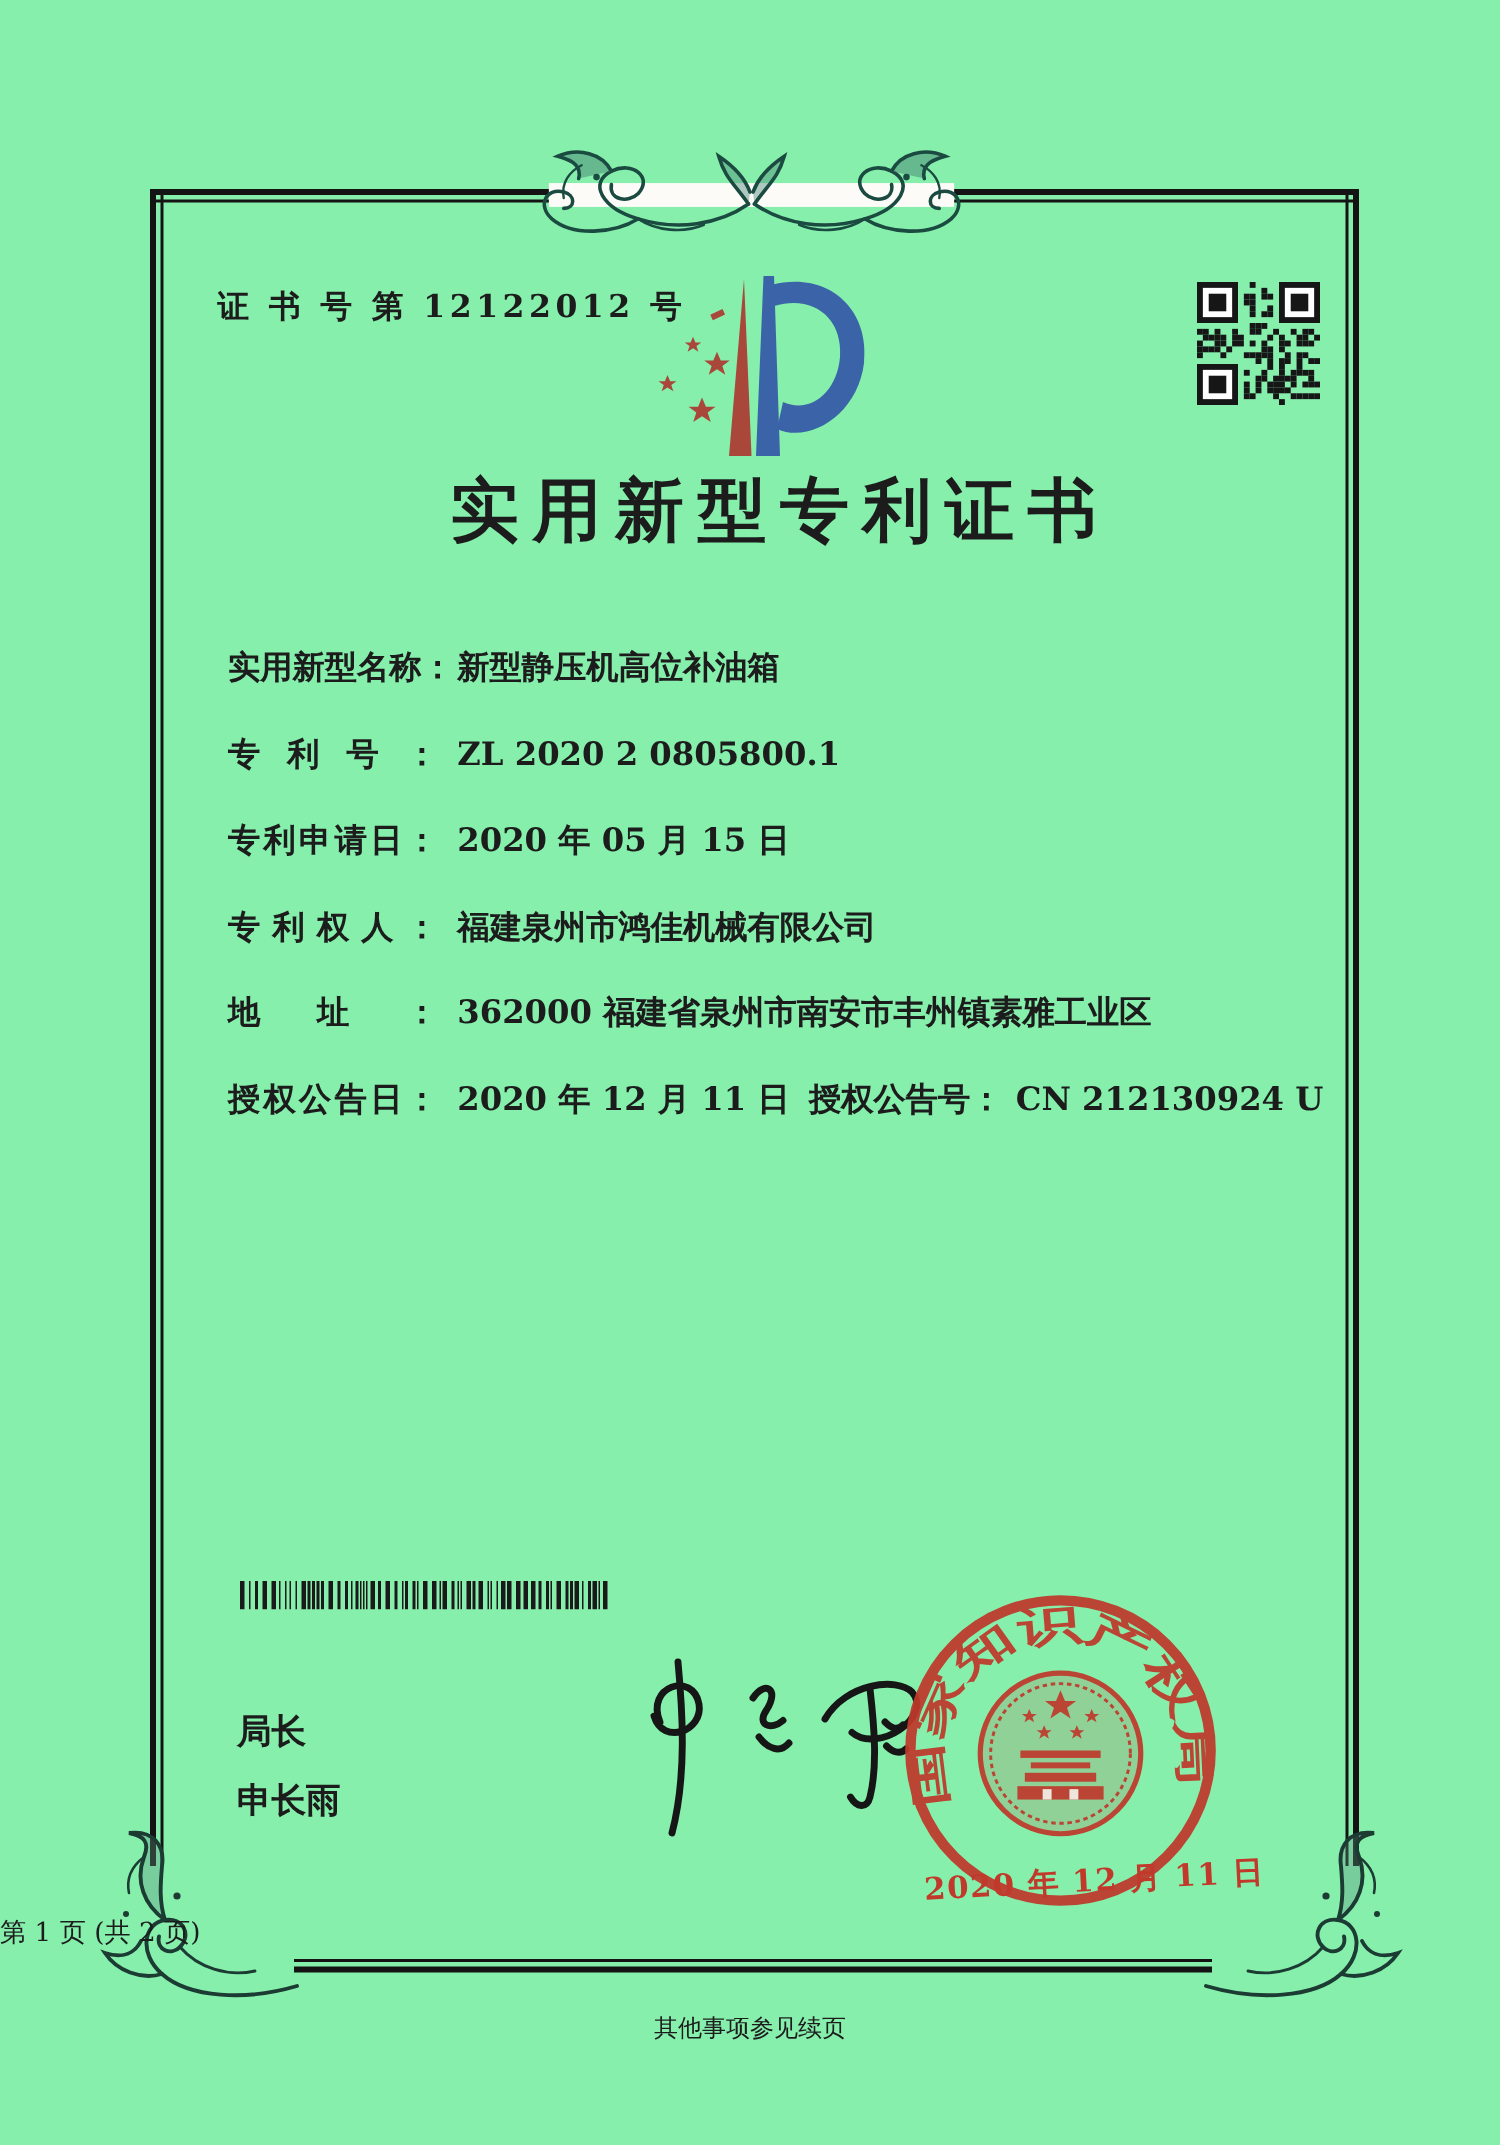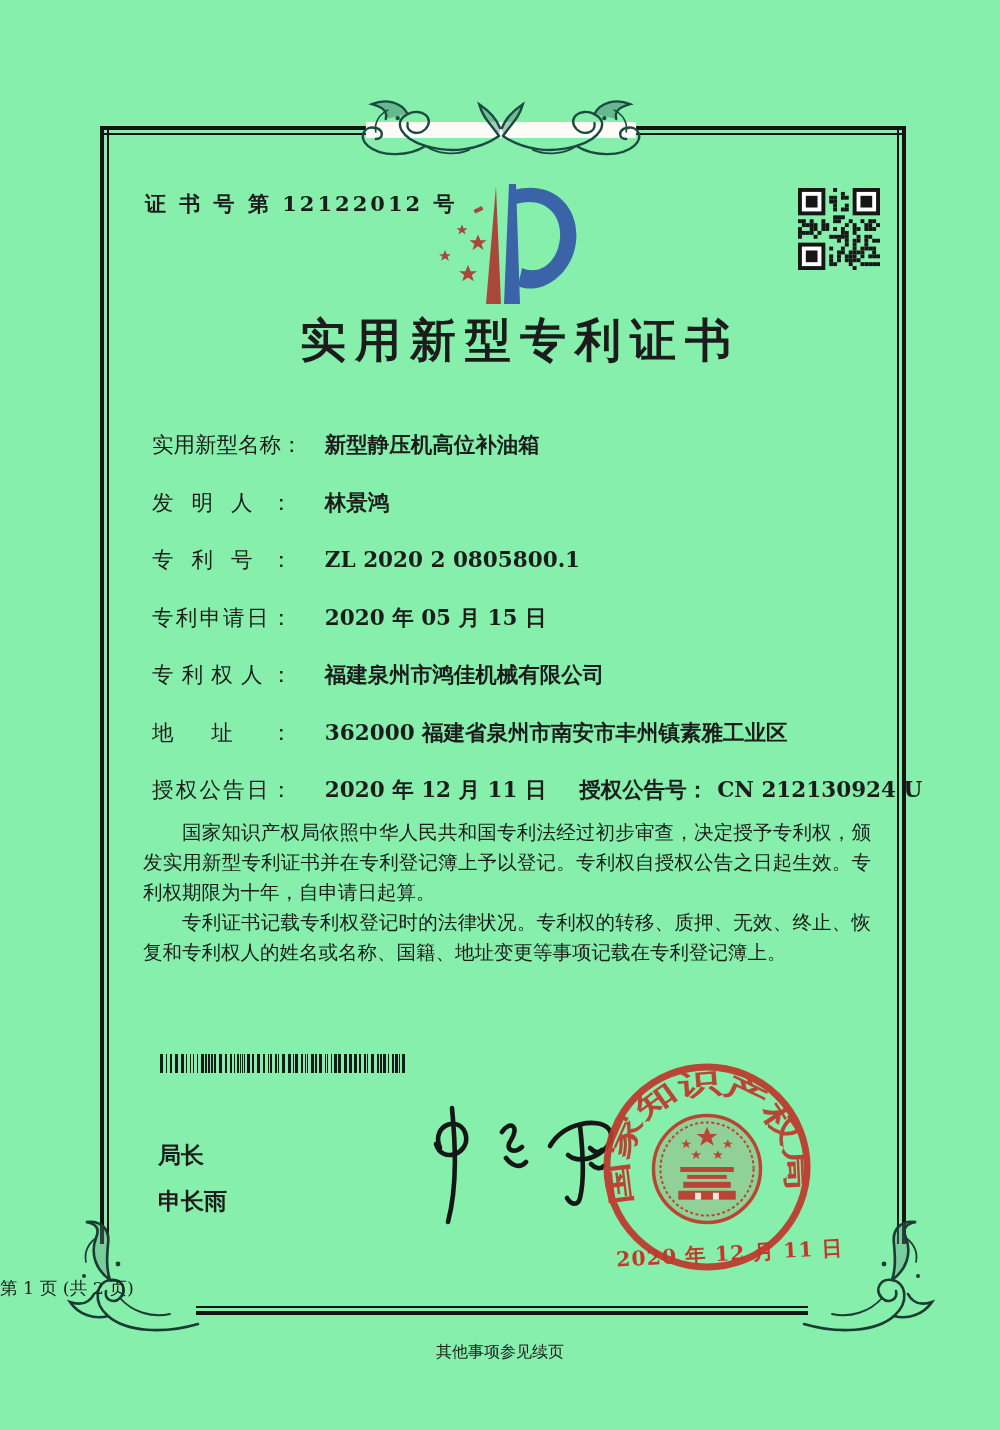--- a/index.html
+++ b/index.html
@@ -23,22 +23,22 @@
   .orn-br {position:absolute; left:802px; top:1220px; width:140px; height:116px; transform:scaleX(-1);}
   
   .cert-number{position:absolute; left:145px; top:190px; font-size:21px; letter-spacing:3px; font-weight:600;}
   .qr{position:absolute; left:798px; top:188px; width:82px; height:82px;}
   .logo{position:absolute; left:430px; top:180px; width:152px; height:130px;}
   .title{position:absolute; left:0; top:310px; width:100%; text-align:center;
          font-size:46px; font-weight:bold; letter-spacing:9px;margin-left:20px;}
   
   .fields{position:absolute; left:152px; top:430px; width:730px;}
   .field-row{height:57.5px; font-size:21.5px; white-space:nowrap;}
-  .field-label{display:inline-block; width:140px; text-align:justify; text-align-last:justify; font-weight:400;}
-  .field-value{margin-left:26px; font-weight:600;}
+  .field-label{display:inline-block; width:140px; text-align:justify; text-align-last:justify; font-weight:700;}
+  .field-value{margin-left:6px; font-weight:600;}
   .grant-no{}
   
   .body-text{position:absolute; left:143px; top:818px; width:728px;
              font-size:19.5px; line-height:30px; text-align:justify;}
   .body-text p{margin:0; text-indent:2em;}
   
   .barcode{position:absolute; left:160px; top:1054px; width:248px; height:19px;}
   .director{position:absolute; left:158px; top:1132px; font-size:23px; line-height:46px; font-weight:600;
             font-family:"DejaVu Sans","Liberation Sans",sans-serif;}
   .signature{position:absolute; left:402px; top:1092px; width:240px; height:140px;}
@@ -247,24 +247,20 @@
   </svg>
 
   <div class="title">实用新型专利证书</div>
 
   <div class="fields">
     <div class="field-row">
       <span class="field-label">实用新型名称：</span>
       <span class="field-value">新型静压机高位补油箱</span>
     </div>
     <div class="field-row">
-      <span class="field-label">发明人：</span>
-      <span class="field-value">林景鸿</span>
-    </div>
-    <div class="field-row">
       <span class="field-label">专利号：</span>
       <span class="field-value">ZL 2020 2 0805800.1</span>
     </div>
     <div class="field-row">
       <span class="field-label">专利申请日：</span>
       <span class="field-value">2020 年 05 月 15 日</span>
     </div>
     <div class="field-row">
       <span class="field-label">专利权人：</span>
       <span class="field-value">福建泉州市鸿佳机械有限公司</span>
@@ -274,24 +270,20 @@
       <span class="field-value">362000 福建省泉州市南安市丰州镇素雅工业区</span>
     </div>
     <div class="field-row">
       <span class="field-label">授权公告日：</span>
       <span class="field-value">2020 年 12 月 11 日</span>
       <span class="field-value grant-no">授权公告号：</span>
       <span class="field-value" style="margin-left:2px">CN 212130924 U</span>
     </div>
   </div>
 
-  <div class="body-text">
-    <p>国家知识产权局依照中华人民共和国专利法经过初步审查，决定授予专利权，颁发实用新型专利证书并在专利登记簿上予以登记。专利权自授权公告之日起生效。专利权期限为十年，自申请日起算。</p>
-    <p>专利证书记载专利权登记时的法律状况。专利权的转移、质押、无效、终止、恢复和专利权人的姓名或名称、国籍、地址变更等事项记载在专利登记簿上。</p>
-  </div>
 
   <svg class="barcode" id="barcode-svg" viewBox="0 0 248 19" preserveAspectRatio="none">
       <rect x="0" y="0" width="3" height="19" fill="#1a1a1a"></rect>
       <rect x="6" y="0" width="1" height="19" fill="#1a1a1a"></rect>
       <rect x="10" y="0" width="2" height="19" fill="#1a1a1a"></rect>
       <rect x="15" y="0" width="3" height="19" fill="#1a1a1a"></rect>
       <rect x="21" y="0" width="3" height="19" fill="#1a1a1a"></rect>
       <rect x="26" y="0" width="1" height="19" fill="#1a1a1a"></rect>
       <rect x="30" y="0" width="1" height="19" fill="#1a1a1a"></rect>
       <rect x="33" y="0" width="1" height="19" fill="#1a1a1a"></rect>

